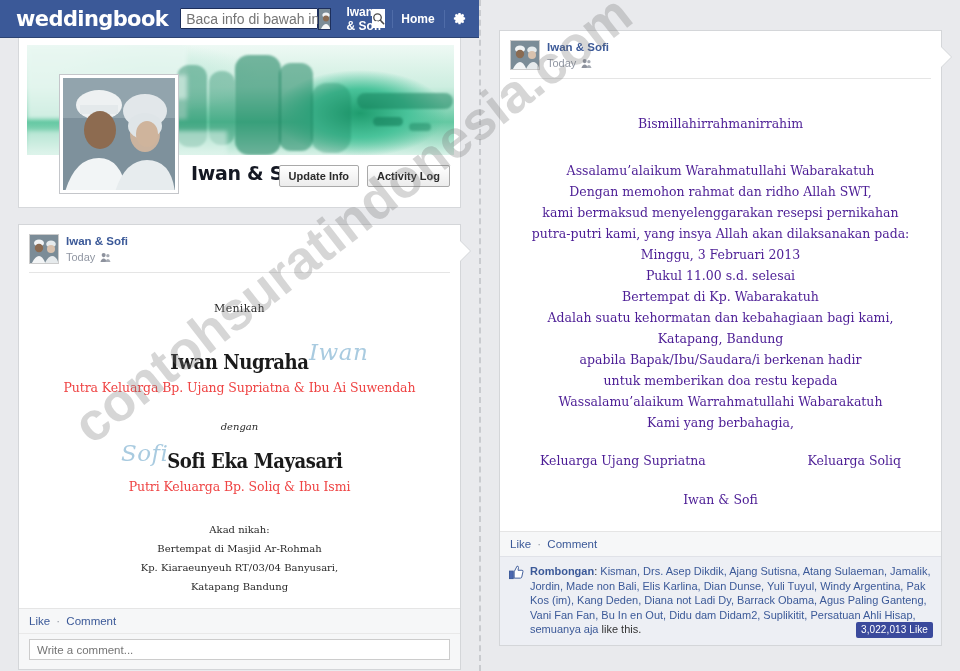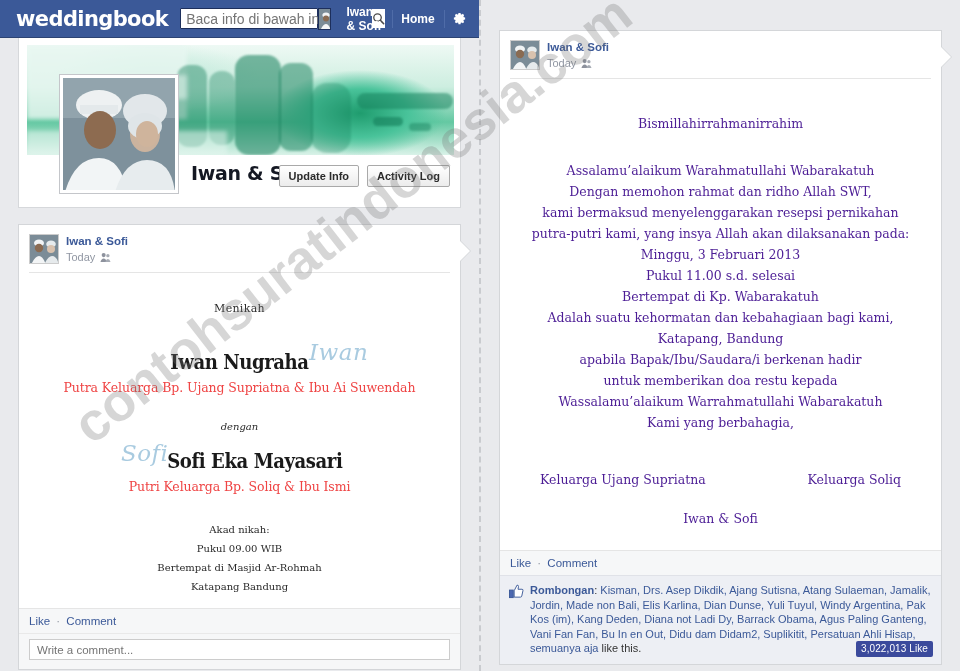--- a/index.html
+++ b/index.html
@@ -182,21 +182,21 @@
     background: #e9eaed;
   }
   .r-body {
     padding: 12px 22px 10px 22px; text-align: center;
     font-family: "DejaVu Serif", serif; color: #4c1d95; font-size: 12.5px;
     line-height: 21px;
   }
   .r-sp { height: 11px; }
   .r-fam {
     display: flex; justify-content: space-between;
-    padding: 0 18px; margin-top: 36px; font-size: 12.5px;
+    padding: 0 18px; margin-top: 17px; font-size: 12.5px;
   }
   .r-couple { margin-top: 18px; font-size: 12.5px; }
 
   
   .likes-block {
     background: #edeff4; border-top: 1px solid #e0e2e8;
     padding: 7px 9px 8px 9px; position: relative;
     display: flex; gap: 6px;
   }
   .thumb-icon { flex: none; margin-top: 1px; }
@@ -342,22 +342,22 @@
 
         <div class="name-row">
           <span class="script-over" style="left:86px; top:-8px;">Sofi</span>
           <span class="big-name" style="margin-left:30px;">Sofi Eka Mayasari</span>
         </div>
         <div class="sub-name">Putri Keluarga Bp. Soliq &amp; Ibu Ismi</div>
 
         <div class="l-gap"></div>
 
         <div class="l-detail">Akad nikah:</div>
-        <div class="l-detail">Pukul 09.00 WIB</div>
         <div class="l-detail">Bertempat di Masjid Ar-Rohmah</div>
+        <div class="l-detail">Kp. Kiaraeunyeuh RT/03/04 Banyusari,</div>
         <div class="l-detail">Katapang Bandung</div>
       </div>
 
       <div class="lc-bar">
         <span>Like</span>
         <span class="dot">·</span>
         <span>Comment</span>
       </div>
       <div class="cmt-wrap">
         <input class="cmt-input" type="text" placeholder="Write a comment..." style="">

